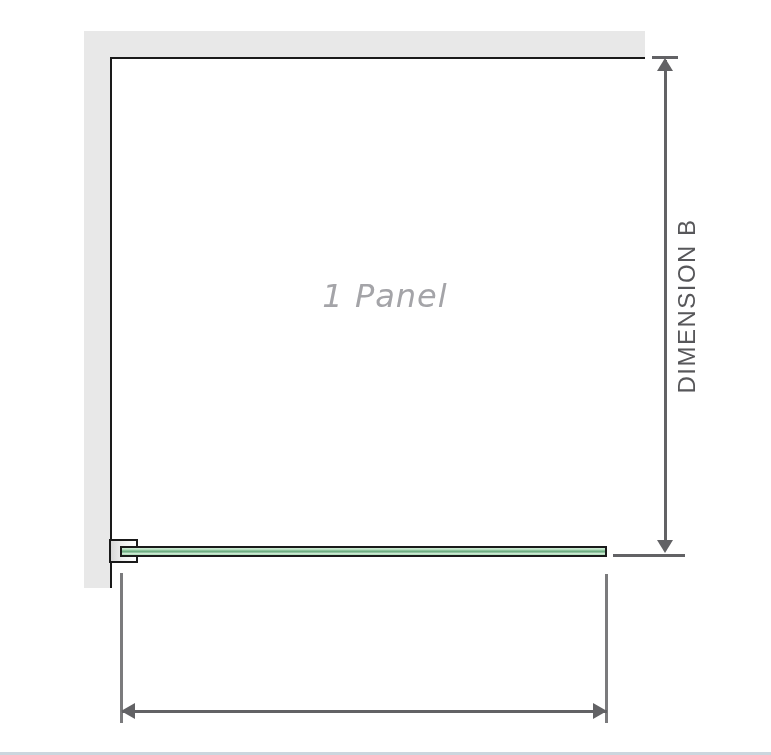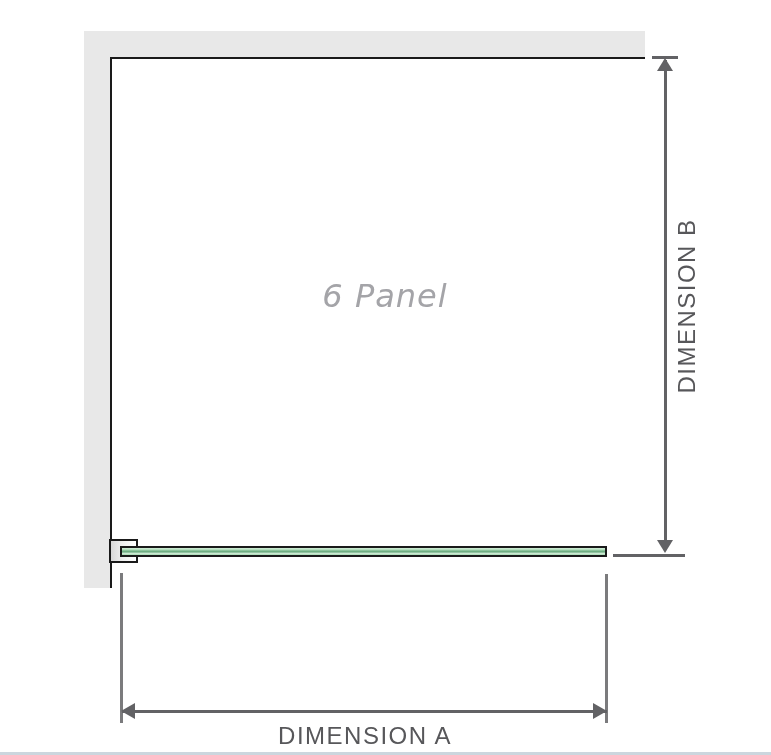--- a/index.html
+++ b/index.html
@@ -119,31 +119,30 @@
   <div class="abs wall wall-top"></div>
   <div class="abs wall wall-left"></div>
 
   <div class="abs edge edge-top"></div>
   <div class="abs edge edge-left"></div>
 
   <div class="abs bracket"></div>
 
   <div class="abs panel"></div>
 
-  <div class="abs panel-label">6 Panel</div>
+  <div class="abs panel-label">1 Panel</div>
 
   <div class="abs dim dimB-cap-top"></div>
   <div class="abs tri dimB-arrow-up"></div>
   <div class="abs dim dimB-line"></div>
   <div class="abs tri dimB-arrow-down"></div>
   <div class="abs dim dimB-cap-bot"></div>
   <div class="abs dim-label dimB-label">DIMENSION B</div>
 
   <div class="abs extA extA-left"></div>
   <div class="abs extA extA-right"></div>
   <div class="abs tri dimA-arrow-left"></div>
   <div class="abs dim dimA-line"></div>
   <div class="abs tri dimA-arrow-right"></div>
-  <div class="abs dim-label dimA-label">DIMENSION A</div>
 
   <div class="abs bottom-divider"></div>
 
 </div>
 
 </body></html>

